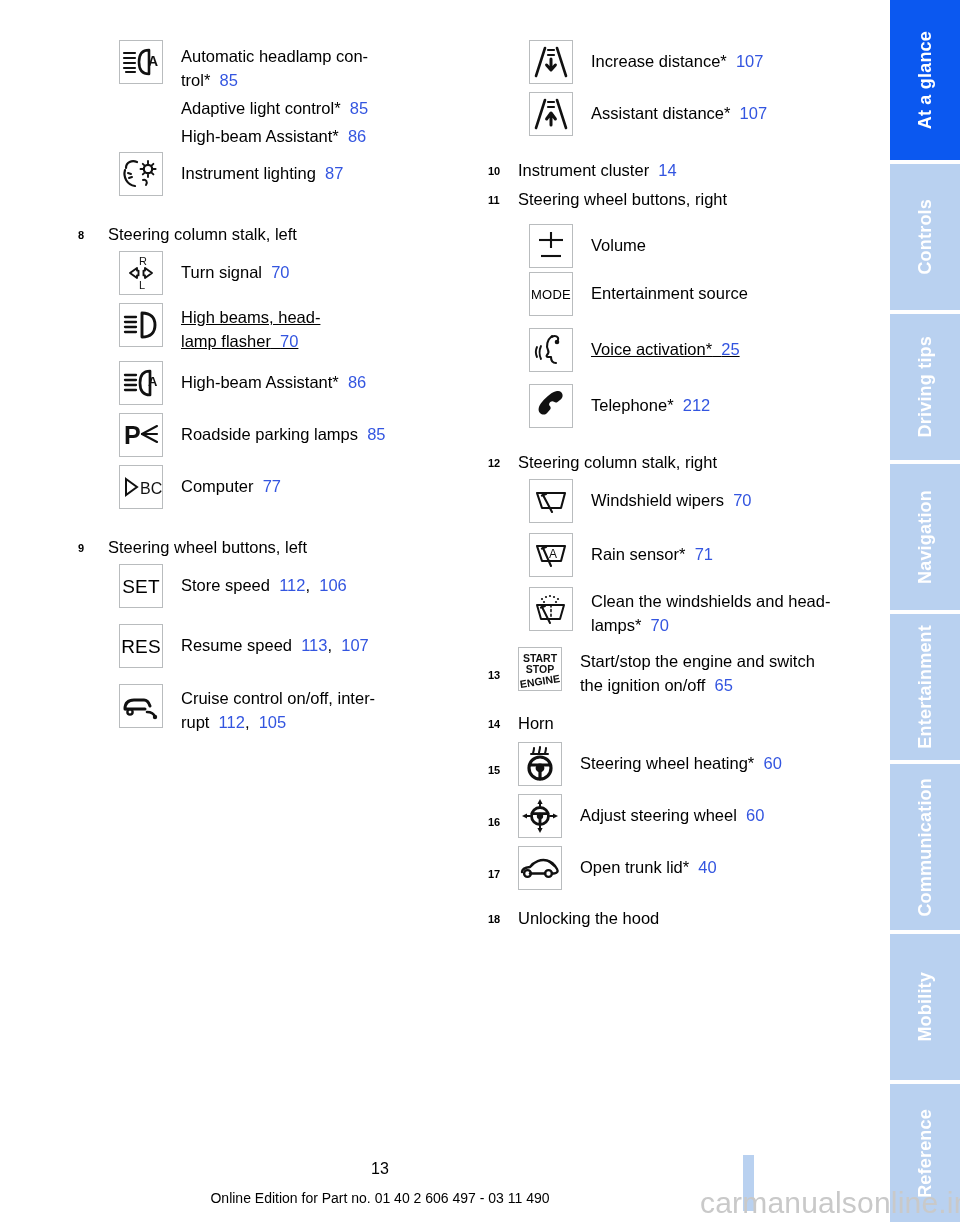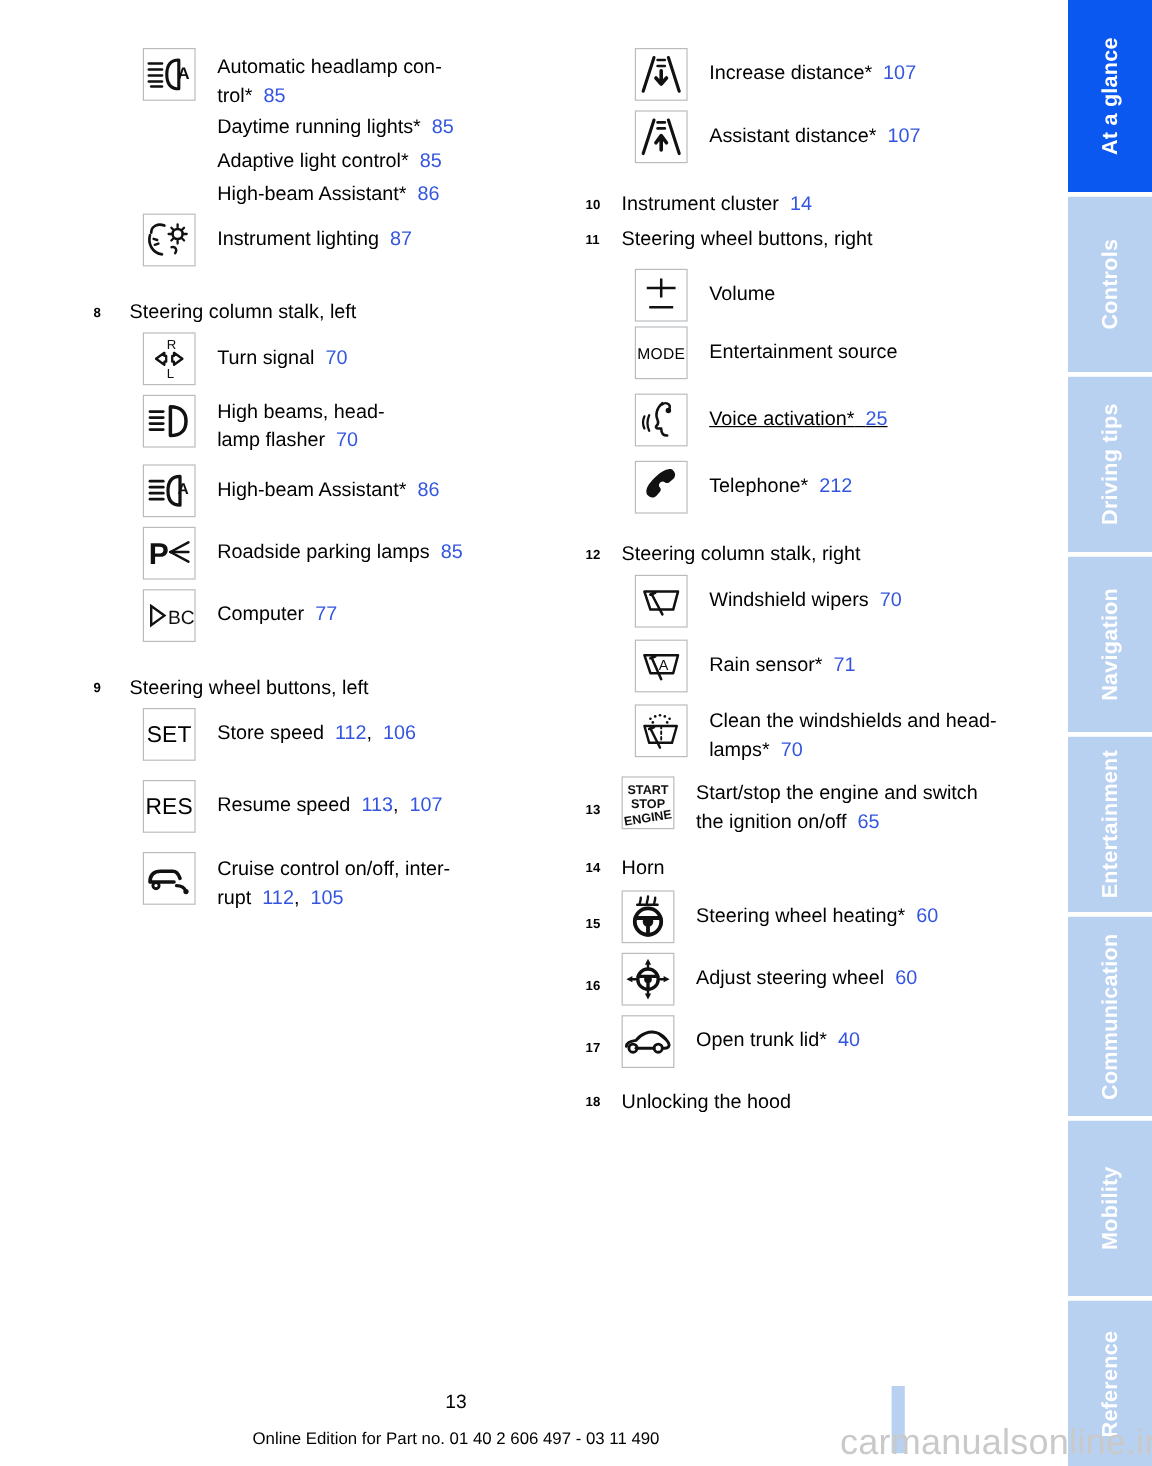--- a/index.html
+++ b/index.html
@@ -160,26 +160,20 @@
             <text x="26" y="19" font-family="Liberation Sans, sans-serif" font-size="14" font-weight="bold" fill="#111">A</text>
           </svg>
         </div>
       </div>
       <div class="rowtext" style="padding-top:4px;">
         <div>Automatic headlamp con-</div>
         <div><span>trol*</span>&nbsp;&nbsp;<span class="ref">85</span></div>
       </div>
     </div>
 
-    <div class="row" style="margin-top:2px;">
-      <div class="iconcell pad"></div>
-      <div class="plain-sub">
-        <span>Daytime running lights*</span>&nbsp;&nbsp;<span class="ref">85</span>
-      </div>
-    </div>
 
     <div class="row" style="margin-top:4px;">
       <div class="iconcell pad"></div>
       <div class="plain-sub">
         <span>Adaptive light control*</span>&nbsp;&nbsp;<span class="ref">85</span>
       </div>
     </div>
 
     <div class="row" style="margin-top:4px;">
       <div class="iconcell pad"></div>
@@ -244,21 +238,21 @@
             <g stroke="#111" stroke-width="2.3" stroke-linecap="round">
               <line x1="3" y1="7" x2="14" y2="7"></line>
               <line x1="3" y1="12" x2="14" y2="12"></line>
               <line x1="3" y1="17" x2="14" y2="17"></line>
               <line x1="3" y1="22" x2="14" y2="22"></line>
             </g>
             <path d="M20 3 C29 3 33 8 33 15 C33 22 29 27 20 27 L20 3 Z" fill="none" stroke="#111" stroke-width="2.9" stroke-linejoin="round"></path>
           </svg>
         </div>
       </div>
-      <div class="rowtext" style="padding-top:2px;">
+      <div class="rowtext" style="padding-top:2px;text-decoration:underline;">
         <div>High beams, head-</div>
         <div><span>lamp flasher</span>&nbsp;&nbsp;<span class="ref">70</span></div>
       </div>
     </div>
 
     <div class="row" style="margin-top:8px;">
       <div class="iconcell pad">
         <div class="ibox">
           <svg width="38" height="30" viewBox="0 0 38 30">
             <g stroke="#111" stroke-width="2.3" stroke-linecap="round">

